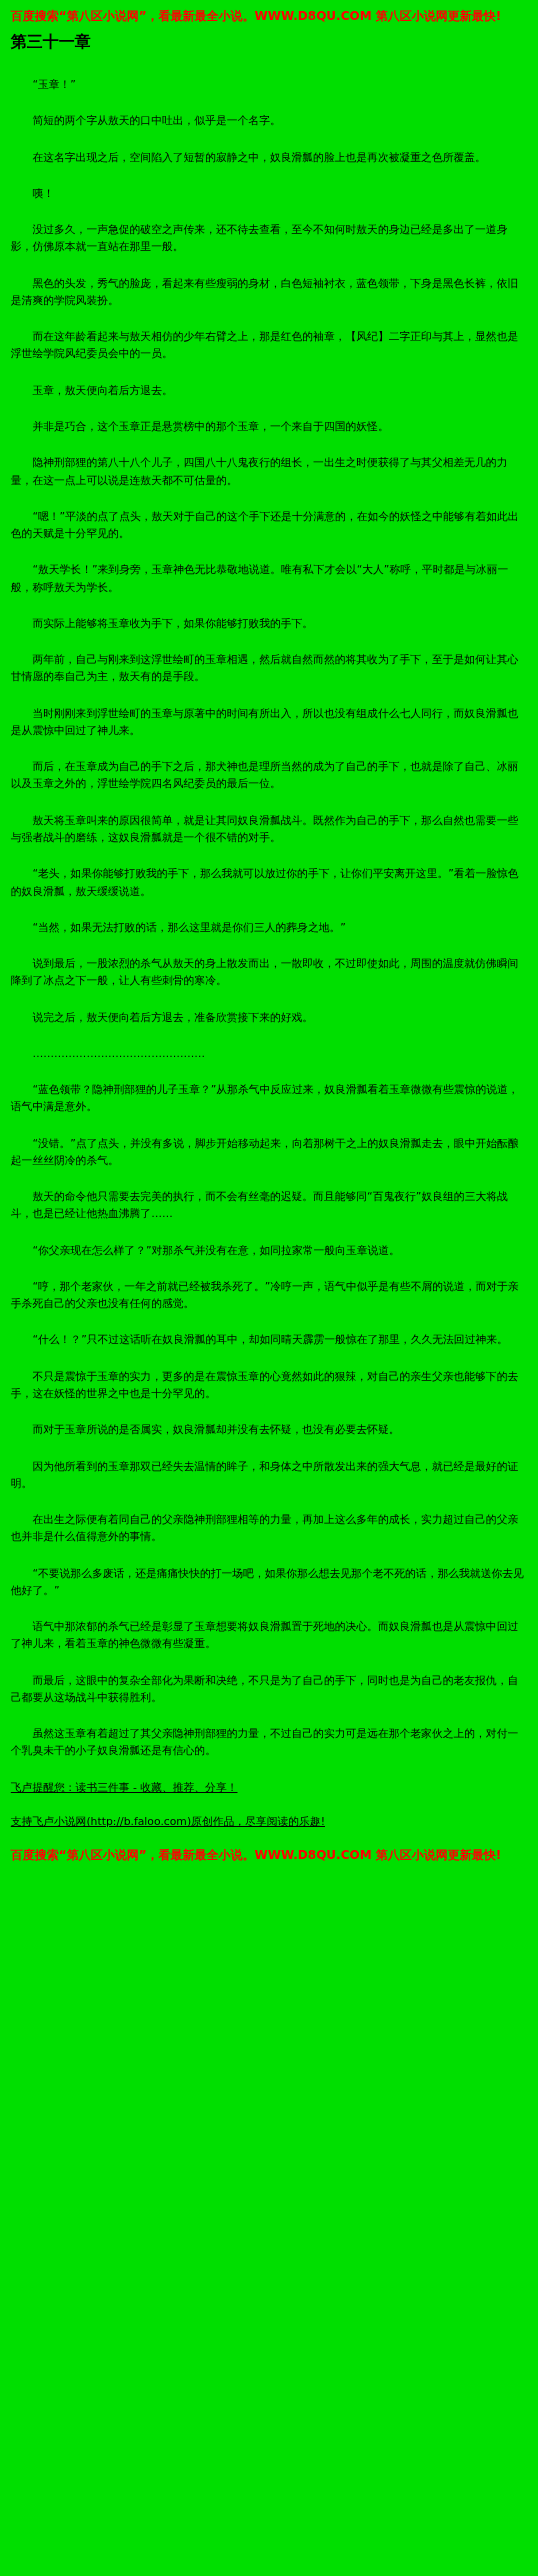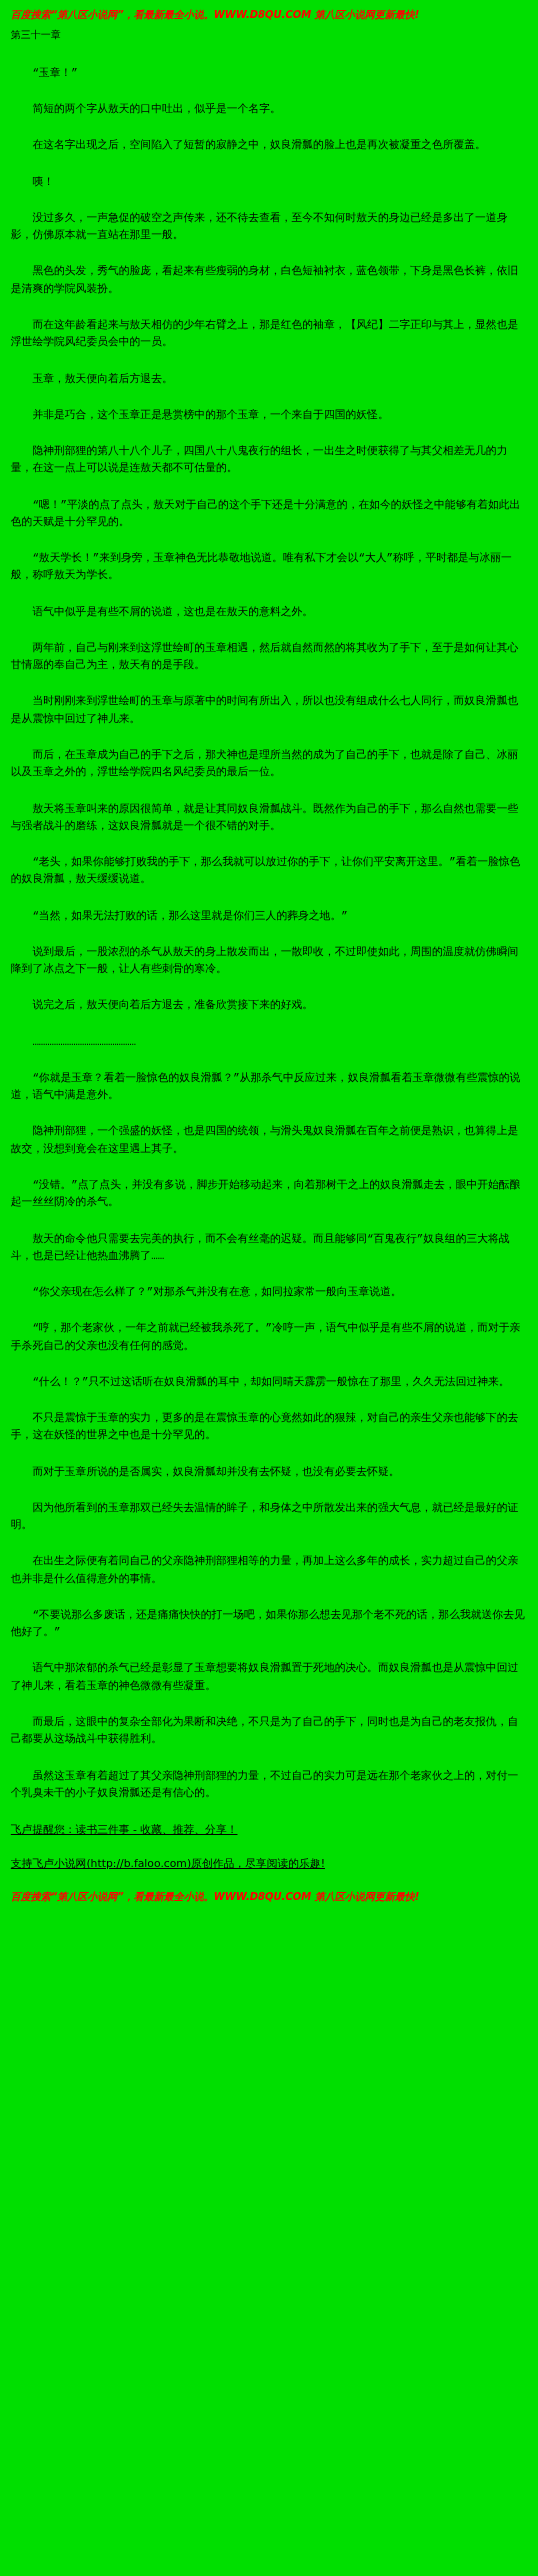--- a/index.html
+++ b/index.html
@@ -14,40 +14,38 @@
     box-sizing:border-box;
     background:var(--bg);
     color:var(--text);
     font-family:"DejaVu Sans","Liberation Sans",sans-serif;
     font-size:10.8px;
     padding:7.7px 10.8px 6.2px 10.8px;
   }
   .notice{
     color:var(--notice);
     font-weight:bold;
-    font-size:10px;
+    font-size:12px;
     line-height:1.4;
     margin:0 0 6.2px 0;
-    font-style:italic;
   }
   .notice.bottom{
     margin:14px 0 3.1px 0;
   }
   .chapter-title{
-    font-size:10px;
-    font-weight:normal;
+    font-size:16px;
+    font-weight:bold;
     margin:0 0 23px 0;
     line-height:1.4;
   }
   .content .para{
     text-indent:2em;
     line-height:1.6;
     margin:0 0 19px 0;
     word-break:break-all;
-    font-family:Liberation Mono, monospace;
   }
   .footer-line{
     line-height:1.6;
     margin:9.2px 0 17px 0;
     word-break:break-all;
     text-decoration:underline;
   }
 </style>
 </head>
 <body>
@@ -62,32 +60,31 @@
     <p class="para">在这名字出现之后，空间陷入了短暂的寂静之中，奴良滑瓢的脸上也是再次被凝重之色所覆盖。</p>
     <p class="para">咦！</p>
     <p class="para">没过多久，一声急促的破空之声传来，还不待去查看，至今不知何时敖天的身边已经是多出了一道身影，仿佛原本就一直站在那里一般。</p>
     <p class="para">黑色的头发，秀气的脸庞，看起来有些瘦弱的身材，白色短袖衬衣，蓝色领带，下身是黑色长裤，依旧是清爽的学院风装扮。</p>
     <p class="para">而在这年龄看起来与敖天相仿的少年右臂之上，那是红色的袖章，【风纪】二字正印与其上，显然也是浮世绘学院风纪委员会中的一员。</p>
     <p class="para">玉章，敖天便向着后方退去。</p>
     <p class="para">并非是巧合，这个玉章正是悬赏榜中的那个玉章，一个来自于四国的妖怪。</p>
     <p class="para">隐神刑部狸的第八十八个儿子，四国八十八鬼夜行的组长，一出生之时便获得了与其父相差无几的力量，在这一点上可以说是连敖天都不可估量的。</p>
     <p class="para">“嗯！”平淡的点了点头，敖天对于自己的这个手下还是十分满意的，在如今的妖怪之中能够有着如此出色的天赋是十分罕见的。</p>
     <p class="para">“敖天学长！”来到身旁，玉章神色无比恭敬地说道。唯有私下才会以“大人”称呼，平时都是与冰丽一般，称呼敖天为学长。</p>
-    <p class="para">语气中似乎是有些不屑的说道，这也是在敖天的意料之外。</p>
+    <p class="para">而实际上能够将玉章收为手下，如果你能够打败我的手下。</p>
     <p class="para">两年前，自己与刚来到这浮世绘町的玉章相遇，然后就自然而然的将其收为了手下，至于是如何让其心甘情愿的奉自己为主，敖天有的是手段。</p>
     <p class="para">当时刚刚来到浮世绘町的玉章与原著中的时间有所出入，所以也没有组成什么七人同行，而奴良滑瓢也是从震惊中回过了神儿来。</p>
     <p class="para">而后，在玉章成为自己的手下之后，那犬神也是理所当然的成为了自己的手下，也就是除了自己、冰丽以及玉章之外的，浮世绘学院四名风纪委员的最后一位。</p>
     <p class="para">敖天将玉章叫来的原因很简单，就是让其同奴良滑瓢战斗。既然作为自己的手下，那么自然也需要一些与强者战斗的磨练，这奴良滑瓢就是一个很不错的对手。</p>
     <p class="para">“老头，如果你能够打败我的手下，那么我就可以放过你的手下，让你们平安离开这里。”看着一脸惊色的奴良滑瓢，敖天缓缓说道。</p>
     <p class="para">“当然，如果无法打败的话，那么这里就是你们三人的葬身之地。”</p>
     <p class="para">说到最后，一股浓烈的杀气从敖天的身上散发而出，一散即收，不过即使如此，周围的温度就仿佛瞬间降到了冰点之下一般，让人有些刺骨的寒冷。</p>
     <p class="para">说完之后，敖天便向着后方退去，准备欣赏接下来的好戏。</p>
     <p class="para">…………………………………………</p>
-    <p class="para">“你就是玉章？看着一脸惊色的奴良滑瓢？”从那杀气中反应过来，奴良滑瓢看着玉章微微有些震惊的说道，语气中满是意外。</p>
-    <p class="para">隐神刑部狸，一个强盛的妖怪，也是四国的统领，与滑头鬼奴良滑瓢在百年之前便是熟识，也算得上是故交，没想到竟会在这里遇上其子。</p>
+    <p class="para">“蓝色领带？隐神刑部狸的儿子玉章？”从那杀气中反应过来，奴良滑瓢看着玉章微微有些震惊的说道，语气中满是意外。</p>
     <p class="para">“没错。”点了点头，并没有多说，脚步开始移动起来，向着那树干之上的奴良滑瓢走去，眼中开始酝酿起一丝丝阴冷的杀气。</p>
     <p class="para">敖天的命令他只需要去完美的执行，而不会有丝毫的迟疑。而且能够同“百鬼夜行”奴良组的三大将战斗，也是已经让他热血沸腾了……</p>
     <p class="para">“你父亲现在怎么样了？”对那杀气并没有在意，如同拉家常一般向玉章说道。</p>
     <p class="para">“哼，那个老家伙，一年之前就已经被我杀死了。”冷哼一声，语气中似乎是有些不屑的说道，而对于亲手杀死自己的父亲也没有任何的感觉。</p>
     <p class="para">“什么！？”只不过这话听在奴良滑瓢的耳中，却如同晴天霹雳一般惊在了那里，久久无法回过神来。</p>
     <p class="para">不只是震惊于玉章的实力，更多的是在震惊玉章的心竟然如此的狠辣，对自己的亲生父亲也能够下的去手，这在妖怪的世界之中也是十分罕见的。</p>
     <p class="para">而对于玉章所说的是否属实，奴良滑瓢却并没有去怀疑，也没有必要去怀疑。</p>
     <p class="para">因为他所看到的玉章那双已经失去温情的眸子，和身体之中所散发出来的强大气息，就已经是最好的证明。</p>
     <p class="para">在出生之际便有着同自己的父亲隐神刑部狸相等的力量，再加上这么多年的成长，实力超过自己的父亲也并非是什么值得意外的事情。</p>
     <p class="para">“不要说那么多废话，还是痛痛快快的打一场吧，如果你那么想去见那个老不死的话，那么我就送你去见他好了。”</p>

